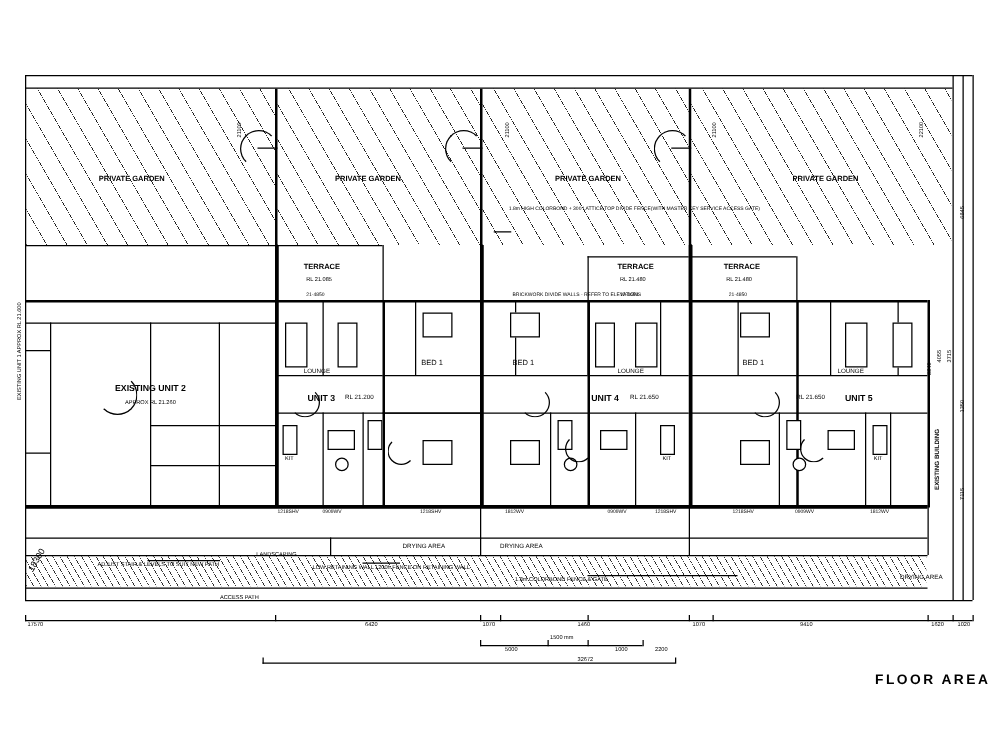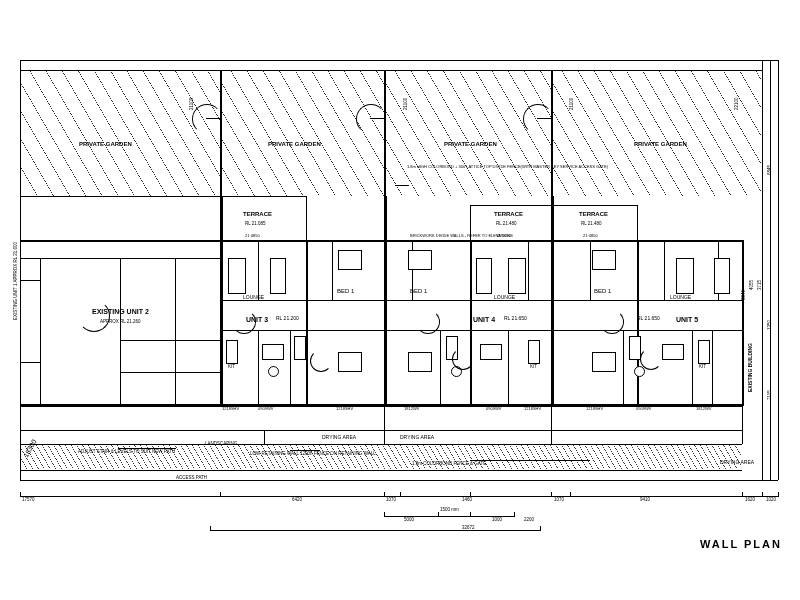--- a/index.html
+++ b/index.html
@@ -324,15 +324,15 @@
   <div class="txt t45 rot90" style="left:768px; top:175px;">6845</div>
   <div class="txt t45 rot90" style="left:758px; top:290px;">3715</div>
   <div class="txt t45 rot90" style="left:768px; top:330px;">1350</div>
   <div class="txt t45 rot90" style="left:768px; top:400px;">7115</div>
   <div class="txt t45 rot90" style="left:750px; top:290px;">4055</div>
   <div class="txt t45 rot90" style="left:742px; top:300px;">8340</div>
   <div class="txt t5 rot90 b" style="left:748px; top:392px;">EXISTING BUILDING</div>
 
   <div class="txt t7 rotm" style="left:22px; top:455px;">18300</div>
 
-  <div class="title b" style="left:700px; top:538px;">WALL PLAN</div>
+  <div class="title b" style="left:700px; top:538px;">FLOOR AREA</div>
 
 </div>
 
 </body></html>

